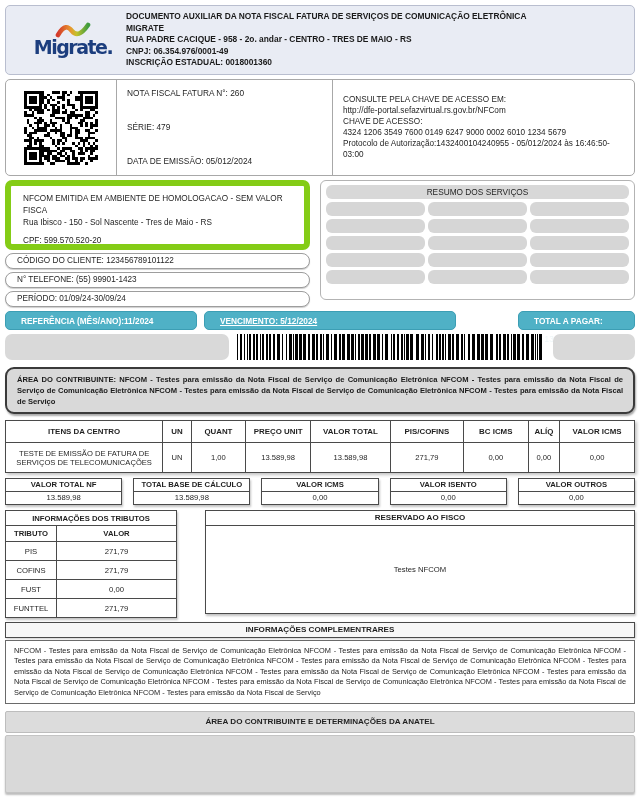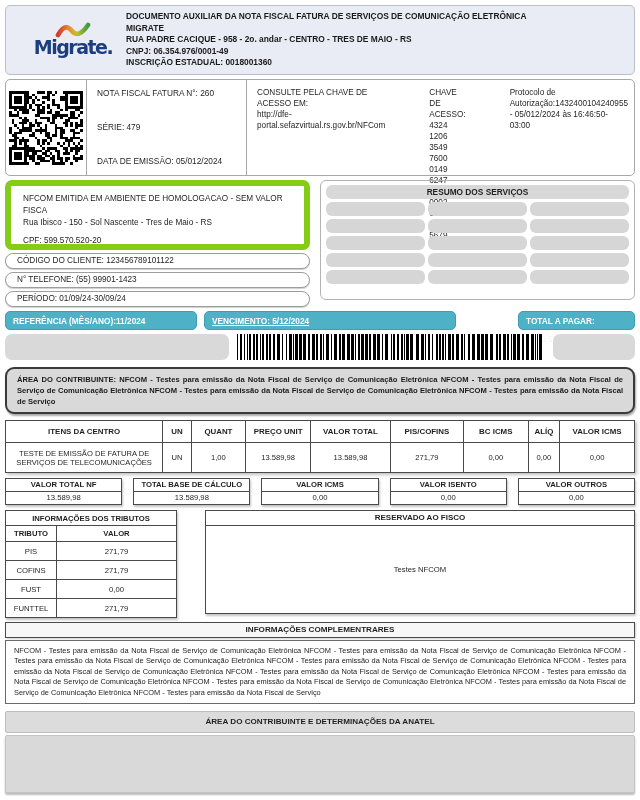--- a/index.html
+++ b/index.html
@@ -16,41 +16,41 @@
              color:#1c3e7e;letter-spacing:-1.5px;line-height:24px;margin-left:22px;}
   .hdr-lines{flex:1;padding-left:8px;}
   .hdr-lines div{font-size:8.4px;font-weight:bold;line-height:11.6px;color:#1a1a1a;}
 
   
   .docinfo{display:flex;border:1px solid #a8a8a8;border-radius:5px;height:95px;margin-bottom:4px;background:#fff;}
   .qr-cell{width:110px;display:flex;align-items:center;justify-content:center;border-right:1px solid #a8a8a8;}
   .mid-cell{width:205px;border-right:1px solid #a8a8a8;display:flex;flex-direction:column;
             justify-content:space-between;padding:8px 0 9px 10px;}
   .mid-cell div{font-size:8.3px;}
-  .right-cell{flex:1;display:flex;flex-direction:row;justify-content:center;padding:7px 6px 8px 10px;gap:44px;}
+  .right-cell{flex:1;display:flex;flex-direction:column;justify-content:center;padding:7px 6px 8px 10px;}
   .right-cell div{font-size:8.2px;line-height:11px;}
 
   
   .row3{display:flex;margin-bottom:4px;}
   .left-col{width:305px;margin-right:10px;}
   .cust-box{border:6px solid #84cc16;border-radius:7px;height:70px;padding:7px 0 0 12px;box-sizing:border-box;margin-bottom:3px;}
   .cust-box div{font-size:8.2px;line-height:12px;}
   .cust-gap{margin-top:6px;}
   .pill{border:1px solid #9d9d9d;border-radius:8px;height:14px;line-height:13px;font-size:8.2px;
         padding-left:11px;margin-top:3px;background:#fff;box-shadow:0 1px 1px #cfcfcf;}
   .resumo-box{flex:1;border:1px solid #b3b3b3;border-radius:6px;padding:4px 5px;box-sizing:border-box;height:120px;}
   .rs-title{background:#d8d8d8;border-radius:6px;height:14px;text-align:center;font-size:8.3px;
-            font-weight:bold;line-height:14px;margin-bottom:3px;}
+            font-weight:normal;line-height:14px;margin-bottom:3px;}
   .rs-grid{display:grid;grid-template-columns:1fr 1fr 1fr;gap:3px;}
   .rs-cell{background:#d6d6d6;border-radius:6px;height:14px;}
 
   
   .teal-row{display:flex;margin-bottom:4px;}
   .teal{background:#4fb1c6;border:1px solid #3c9eb4;border-radius:5px;height:19px;line-height:18px;
-        color:#ffffff;font-size:8.3px;font-weight:bold;padding-left:7px;box-sizing:border-box;}
+        color:#ffffff;font-size:8.3px;font-weight:bold;padding-left:15px;box-sizing:border-box;}
   .teal-ref{width:192px;margin-right:7px;}
   .teal-due{width:252px;margin-right:62px;text-decoration:underline;}
   .teal-total{flex:1;}
   .total-value{font-weight:normal;color:#eef6f8;}
 
   
   .barcode-row{display:flex;align-items:center;height:26px;margin-bottom:7px;}
   .bc-pill{background:#d9d9d9;border-radius:7px;height:26px;}
   .bc-left{width:225px;margin-right:8px;}
   .bc-right{width:82px;margin-left:8px;}

